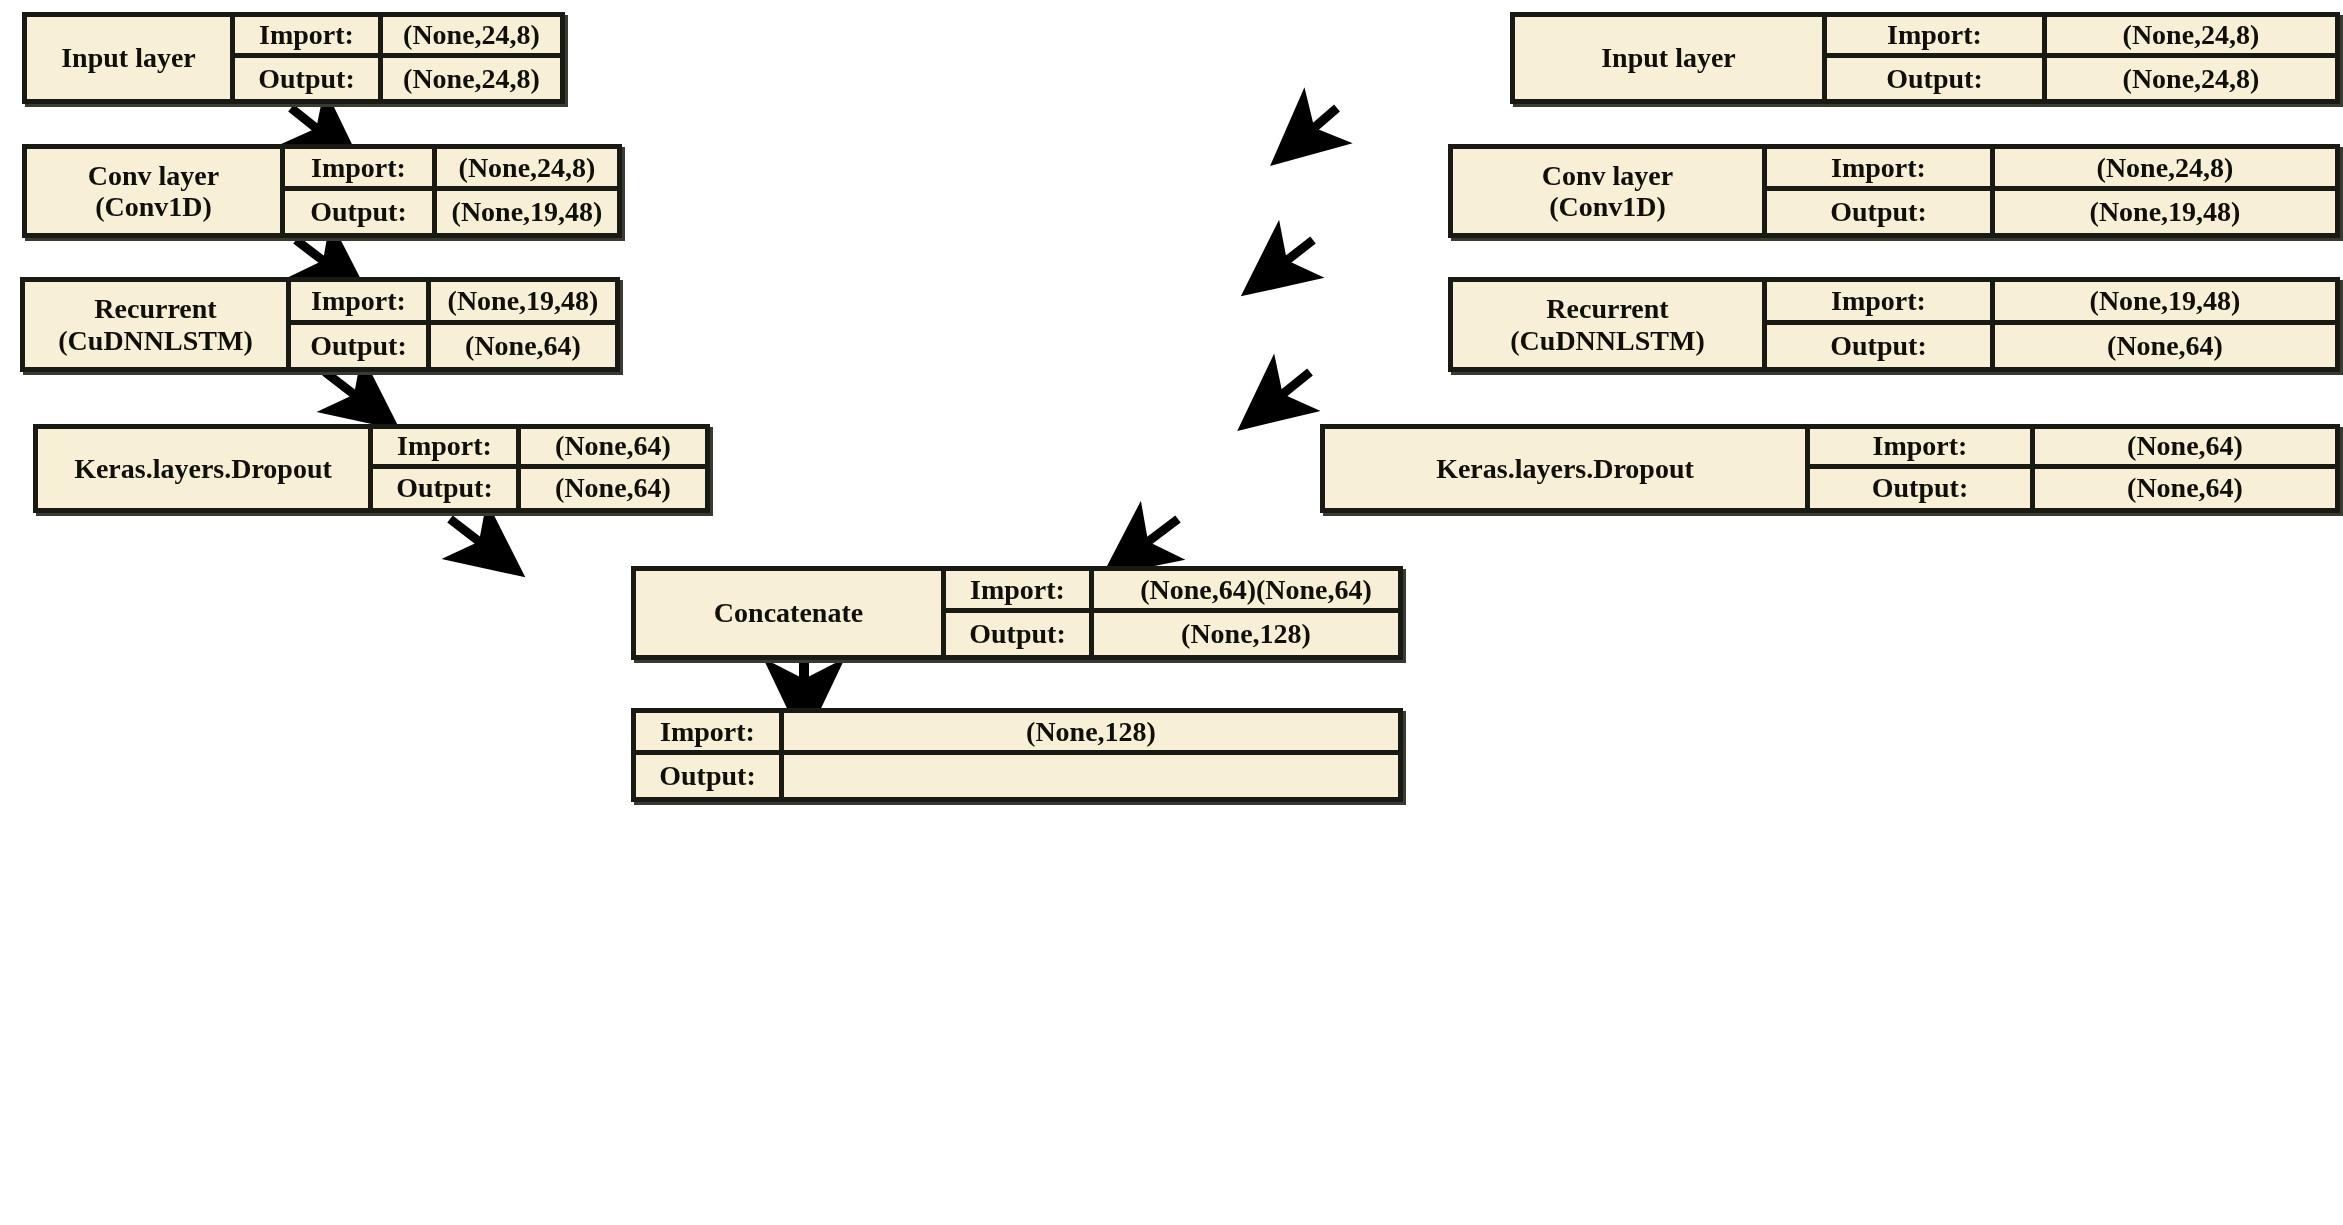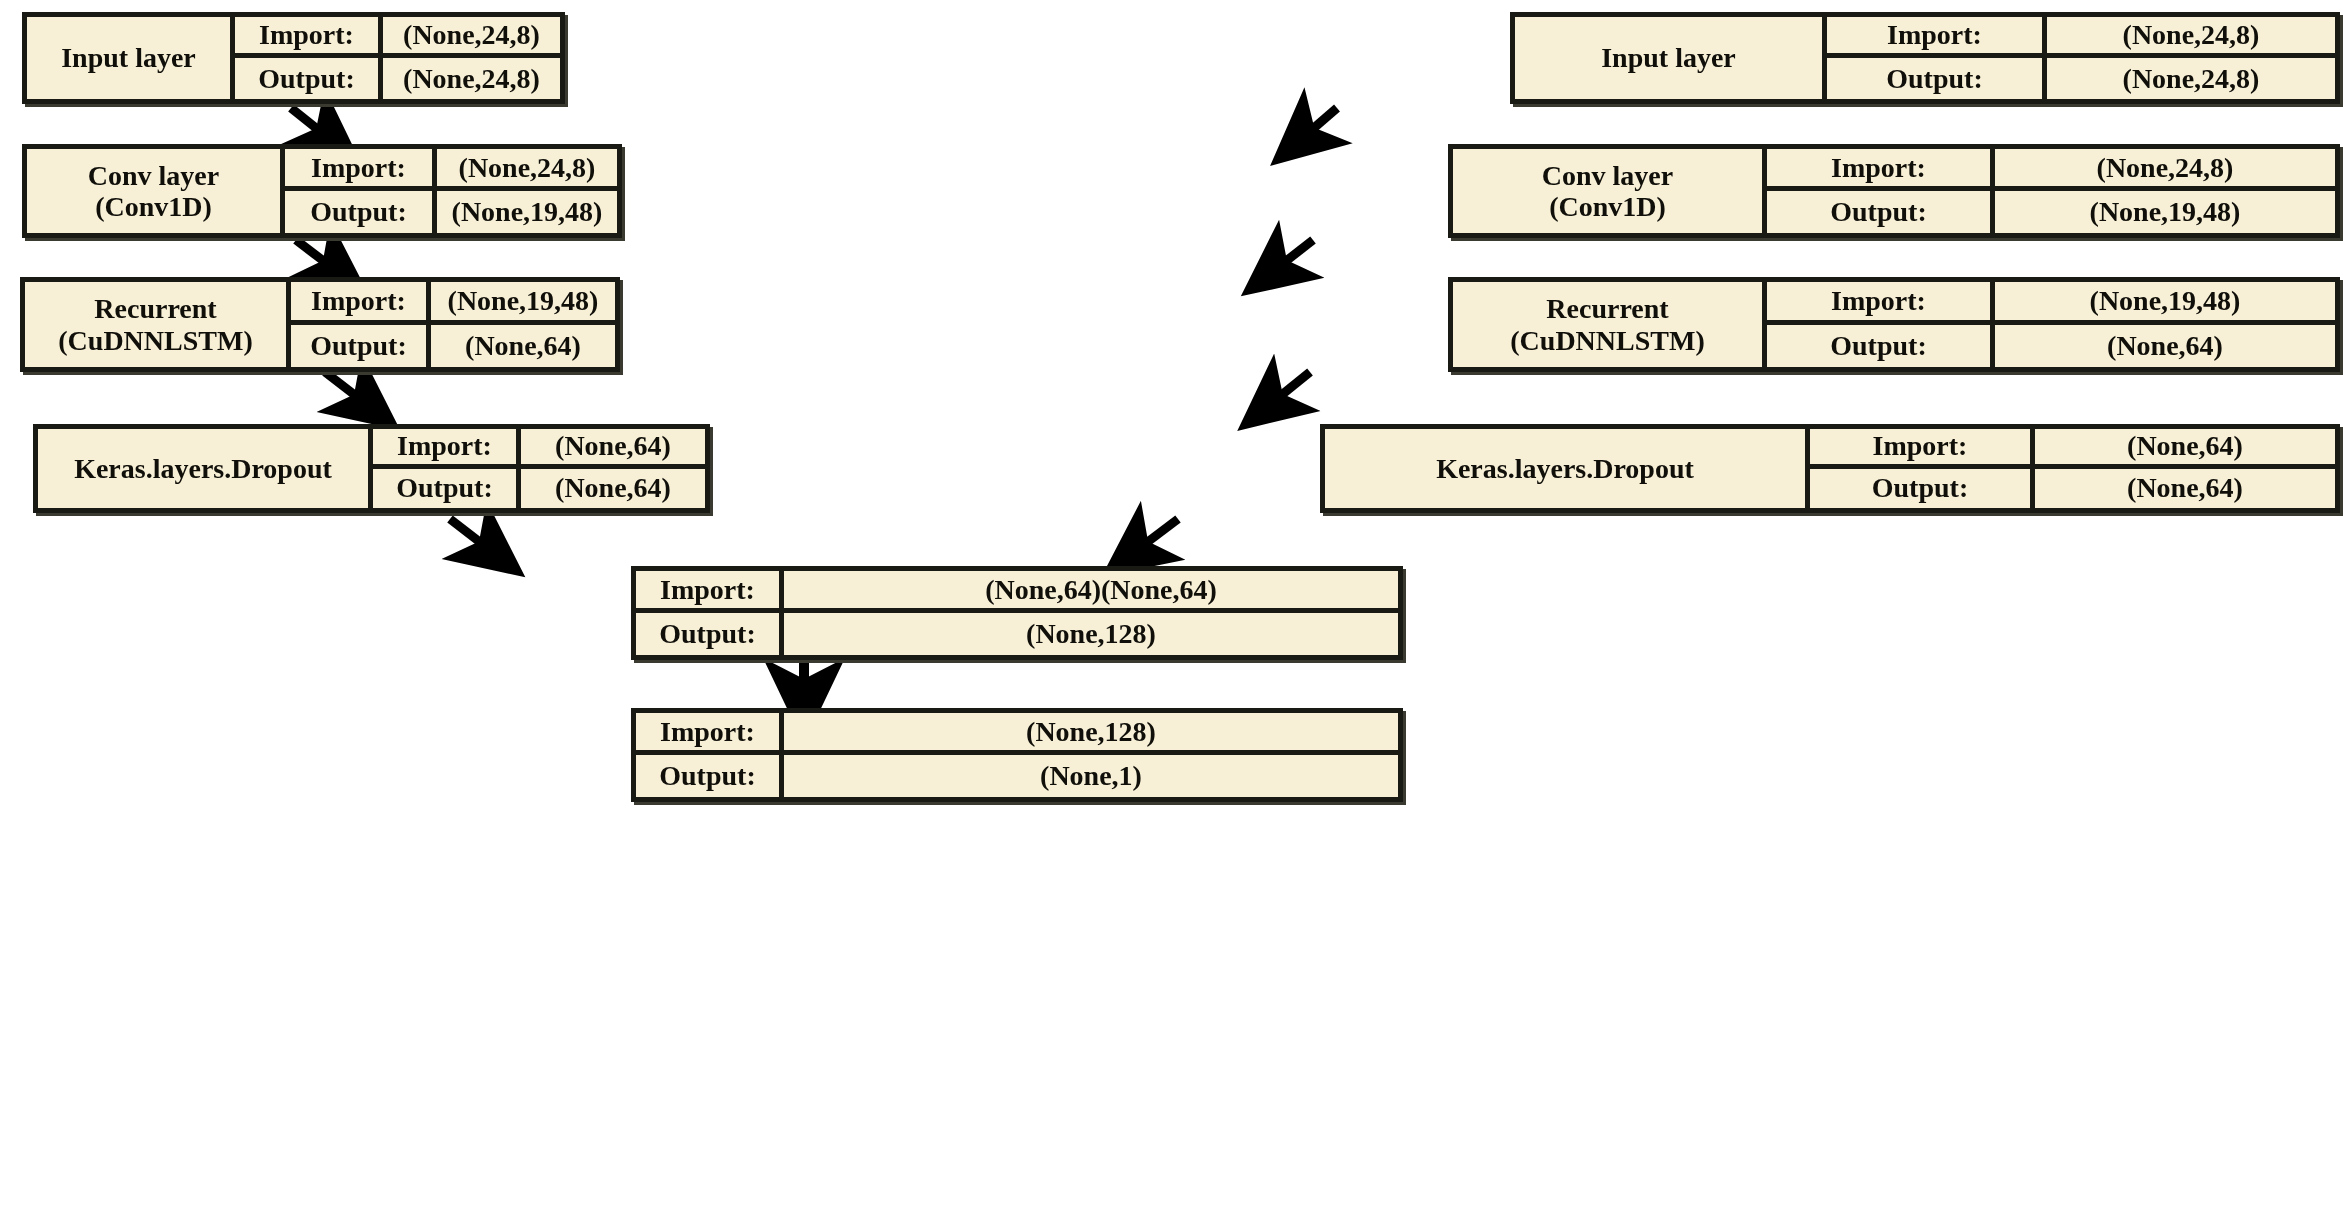--- a/index.html
+++ b/index.html
@@ -240,38 +240,38 @@
         <div class="row-value" style="font-size:28px;">(None,64)</div>
       </div>
       <div class="node-row">
         <div class="row-label" style="width:225px; font-size:28px;">Output:</div>
         <div class="row-value" style="font-size:28px;">(None,64)</div>
       </div>
     </div>
   </div>
 
   <div class="node" style="left:631px; top:566px; width:772px; height:94px; font-size:27px;">
+    <div class="node-name" style="width:310px; font-size:28px;">Concatenate</div>
     <div class="node-rows">
       <div class="node-row row-top">
         <div class="row-label" style="width:148px; font-size:28px;">Import:</div>
         <div class="row-value" style="font-size:28px;margin-left:20px;">(None,64)(None,64)</div>
       </div>
       <div class="node-row">
         <div class="row-label" style="width:148px; font-size:28px;">Output:</div>
         <div class="row-value" style="font-size:28px;">(None,128)</div>
       </div>
     </div>
   </div>
 
   <div class="node" style="left:631px; top:708px; width:772px; height:94px; font-size:27px;">
     <div class="node-rows">
       <div class="node-row row-top">
         <div class="row-label" style="width:148px; font-size:28px;">Import:</div>
         <div class="row-value" style="font-size:28px;">(None,128)</div>
       </div>
       <div class="node-row">
         <div class="row-label" style="width:148px; font-size:28px;">Output:</div>
-        <div class="row-value" style="font-size:28px;">(None,1)</div>
       </div>
     </div>
   </div>
 
 </div>
 
 </body></html>

